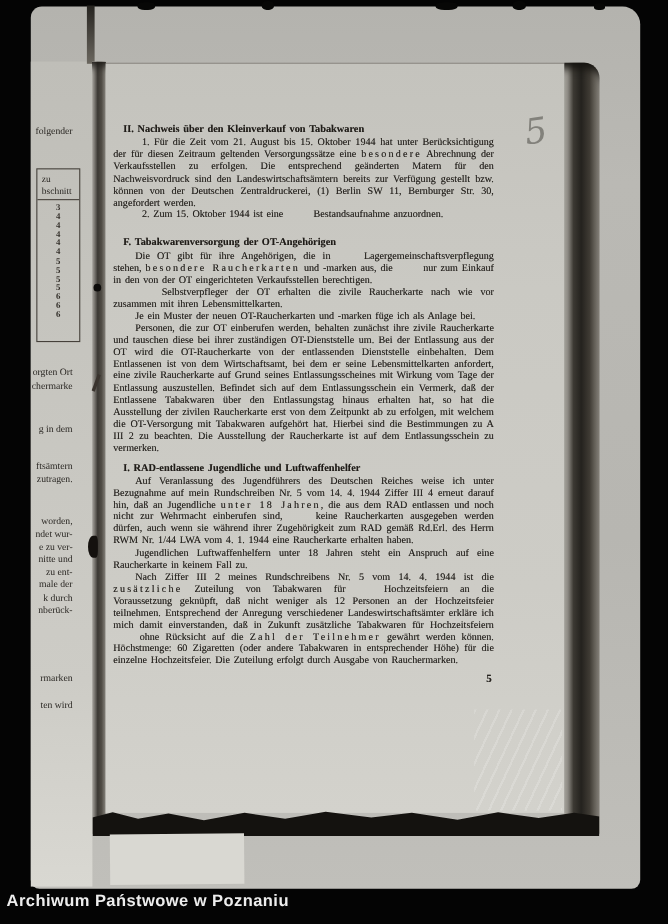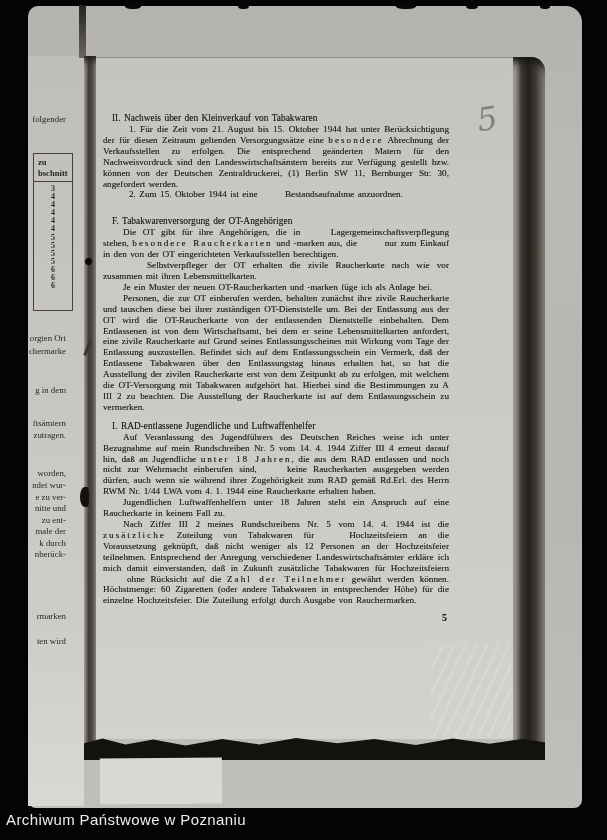--- a/index.html
+++ b/index.html
@@ -15,42 +15,42 @@
   .sp3{left:396px;top:2px;width:20px;height:7px;}
   .sp4{left:466px;top:1px;width:12px;height:8px;}
   .sp5{left:540px;top:3px;width:10px;height:6px;}
   
   .left-page{position:absolute;left:28px;top:56px;width:56px;height:750px;
              background:linear-gradient(180deg,#bfbeb8 0%,#c6c5bf 35%,#cdccc6 75%,#d9d8d2 100%);
              color:#2a2723;font-size:8.8px;line-height:10px;}
   .frag{position:absolute;right:18px;white-space:nowrap;}
   .stamp-box{position:absolute;left:5px;top:97px;width:40px;height:158px;
              border:1.6px solid #45403a;box-sizing:border-box;}
-  .sb-head{padding:3px 0 2px 4px;font-weight:bold;font-size:8.6px;line-height:11px;
+  .sb-head{padding:3px 0 2px 4px;font-weight:normal;font-size:8.6px;line-height:11px;
            border-bottom:1.4px solid #45403a;}
   .sb-nums{white-space:pre-line;text-align:center;font-size:8px;line-height:8.1px;
            padding-top:3px;font-weight:bold;color:#34302b;}
   
   .crease-top{position:absolute;left:79px;top:5px;width:7px;height:53px;
               background:linear-gradient(180deg,#262420,#6b675f);}
   .gutter{position:absolute;left:84px;top:56px;width:12px;height:702px;
           background:linear-gradient(90deg,#aaa7a1 0%,#3b3833 40%,#514d46 70%,#8b8881 100%);
           box-shadow:inset 0 10px 8px -6px #1c1a16;}
   
   .page{position:absolute;left:96px;top:57px;width:417px;height:681px;
         background:linear-gradient(180deg,#c4c3bd 0%,#cac9c3 30%,#cdccc6 70%,#d3d2cc 100%);
         border-top:1px solid #8e8b84;}
   .wrinkles{position:absolute;right:2px;bottom:2px;width:80px;height:92px;opacity:.5;
             background:repeating-linear-gradient(115deg,rgba(255,255,255,.35) 0 2px,rgba(0,0,0,0) 2px 10px);}
   .hand5{position:absolute;left:381px;top:42px;font-family:"DejaVu Serif",serif;
          font-style:italic;font-size:32px;color:#82817b;transform:rotate(-8deg);}
   .textcol{position:absolute;left:7px;top:55px;width:346px;color:#26231f;
            font-size:9.2px;line-height:10.9px;text-align:justify;word-spacing:1.1px;
            text-shadow:0 0 .3px rgba(38,35,31,.55);}
-  .h{margin:0;font-size:9.4px;line-height:11px;font-weight:normal;color:#1f1c18;margin-left:9px;}
+  .h{margin:0;font-size:9.4px;line-height:11px;font-weight:bold;color:#1f1c18;margin-left:9px;}
   .mt-f{margin-top:16px;}
   .mt-g{margin-top:15px;}
   .sub{margin-top:8px;}
   .para{margin:0;text-indent:20px;}
   .para.num{text-indent:26px;}
   .para .b{font-weight:normal;padding-left:24px;}
   .para .sp{letter-spacing:2px;}
   .pagenum{margin-top:7px;text-align:right;font-weight:bold;font-size:10px;padding-right:2px;}
   
   .binding{position:absolute;left:513px;top:57px;width:32px;height:701px;
@@ -62,21 +62,21 @@
         clip-path:polygon(0 30%,4% 10%,9% 35%,15% 15%,22% 40%,30% 12%,38% 35%,46% 8%,55% 30%,63% 12%,72% 38%,80% 10%,88% 32%,95% 12%,100% 26%,100% 100%,0 100%);}
   .slip{position:absolute;left:100px;top:758px;width:122px;height:46px;background:#d9d8d2;
         transform:rotate(-.5deg);}
   
   .hole-dot{position:absolute;left:85px;top:258px;width:7px;height:7px;border-radius:50%;background:#0c0b0a;}
   .pen-slash{position:absolute;left:86px;top:340px;width:2.5px;height:16px;background:#3a342e;transform:rotate(20deg);}
   .ink-blob{position:absolute;left:80px;top:487px;width:9px;height:20px;background:#14110e;
             border-radius:50% 20% 20% 50% / 50% 30% 30% 50%;}
   
   .caption{position:absolute;left:6px;top:811px;color:#ededed;
-           font-family:"Liberation Sans",sans-serif;font-weight:normal;font-size:15px;letter-spacing:.4px;}
+           font-family:"Liberation Sans",sans-serif;font-weight:bold;font-size:15px;letter-spacing:.4px;}
 </style>
 </head>
 <body>
 
 <div class="stage">
 
   <div class="backing"></div>
   <div class="speck sp1"></div>
   <div class="speck sp2"></div>
   <div class="speck sp3"></div>

